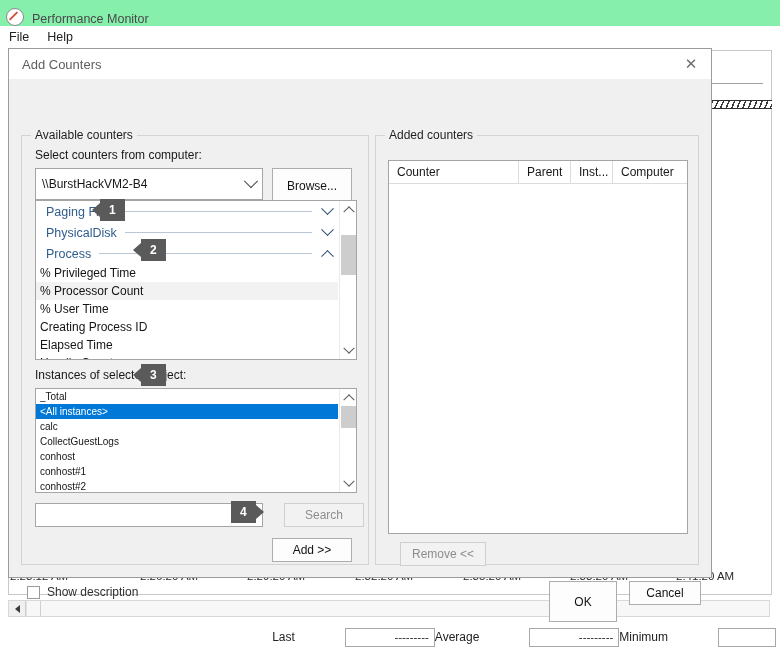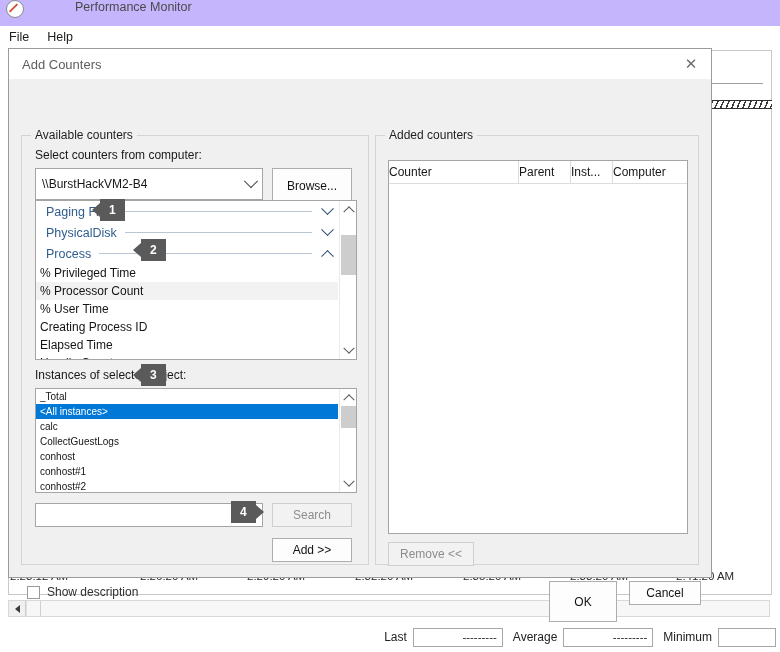--- a/index.html
+++ b/index.html
@@ -21,26 +21,25 @@
   
   #app-window {
     position: absolute;
     inset: 0;
     background: #ffffff;
   }
   #app-titlebar {
     position: absolute;
     left: 0; top: 0;
     width: 780px; height: 26px;
-    background: #c4b5fd;
-    display: flex;
-    align-items: flex-start;
+    background: #86efac;
+    display: flex;
+    align-items: flex-end;
     padding-left: 6px;
     box-sizing: border-box;
-    gap: 43px;
   }
   #app-icon {
     width: 16px; height: 16px;
     border: 1.6px solid #8a8a8a;
     border-radius: 50%;
     position: relative;
     flex: 0 0 auto;
     background: #fff;
   }
   #app-icon::after {
@@ -154,21 +153,21 @@
     background: #ffffff;
     display: flex;
     align-items: center;
     justify-content: flex-end;
     padding-right: 4px;
     box-sizing: border-box;
   }
   .stat-group {
     display: flex;
     align-items: center;
-    margin-left: 10px;
+    gap: 44px;
   }
   .stat-label {
     font-size: 12px;
     color: #222;
     margin-right: 6px;
     white-space: nowrap;
   }
   .stat-box {
     width: 90px; height: 19px;
     border: 1px solid #a8a8a8;
@@ -296,20 +295,21 @@
     display: flex;
     align-items: center;
     justify-content: center;
     cursor: default;
     font-family: "Liberation Sans", sans-serif;
   }
   .btn.disabled {
     color: #8d8d8d;
     background: #f2f2f2;
     border-color: #cfcfcf;
+    margin-left: 12px;
   }
 
   
   #counters-list {
     position: absolute;
     left: 13px; top: 64px;
     width: 322px; height: 160px;
     background: #ffffff;
     border: 1px solid #a5a5a5;
     box-sizing: border-box;
@@ -441,21 +441,21 @@
   #added-header {
     display: flex;
     height: 22px;
     border-bottom: 1px solid #dcdcdc;
     background: #ffffff;
   }
   .th {
     font-size: 12px;
     color: #181818;
     line-height: 22px;
-    padding-left: 0;
+    padding-left: 8px;
     border-right: 1px solid #dcdcdc;
     box-sizing: border-box;
     white-space: nowrap;
     overflow: hidden;
     cursor: default;
   }
   #added-rows {
     position: absolute;
     left: 0; top: 22px;
     right: 0; bottom: 0;

